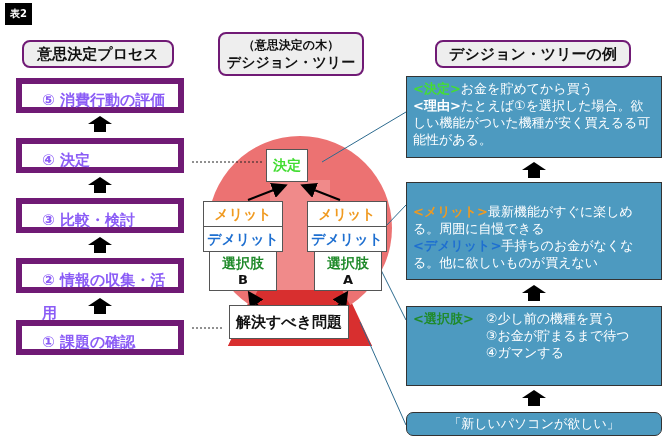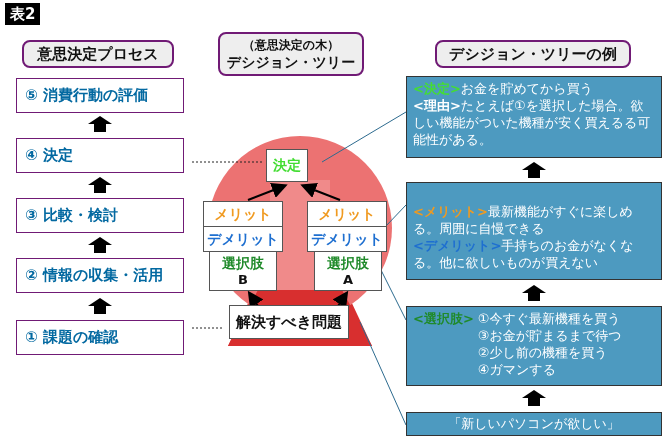--- a/index.html
+++ b/index.html
@@ -1,25 +1,25 @@
 <!DOCTYPE html>
 <html><head>
 <meta charset="utf-8">
 <style>
   html, body { margin: 0; padding: 0; }
   body { width: 670px; height: 440px; background: #ffffff; position: relative; overflow: hidden;
          font-family: "DejaVu Sans", "Liberation Sans", sans-serif; }
   .abs { position: absolute; }
-  .tag { left: 5px; top: 3px; background: #000; color: #fff; font-weight: bold; font-size: 15px;
+  .tag { left: 5px; top: 3px; background: #000; color: #fff; font-weight: bold; font-size: 10px;
          padding: 2px 5px; line-height: 18px; }
   .hdr { background: #eeeeee; border: 2px solid #701a75; border-radius: 8px; font-weight: bold;
          color: #111; text-align: center; box-sizing: border-box; }
-  .step { left: 16px; width: 168px; height: 35px; border: 1px solid #701a75; background: #fff;
+  .step { left: 16px; width: 168px; height: 35px; border: 6px solid #701a75; background: #fff;
           box-sizing: border-box; font-weight: bold; font-size: 15px; line-height: 33px;
-          padding-left: 8px; color: #0369a1; }
+          padding-left: 20px; color: #8b5cf6; }
   .arrow-wrap { width: 24px; height: 16px; }
   .arrow-wrap .head { width: 0; height: 0; border-left: 12px solid transparent; border-right: 12px solid transparent;
                       border-bottom: 8px solid #000; margin: 0 auto; }
   .arrow-wrap .shaft { width: 12px; height: 8px; background: #000; margin: 0 auto; }
   .tbox { background: #fff; border: 1px solid #555; box-sizing: border-box; text-align: center;
           font-weight: bold; }
   .merit { color: #f09a20; }
   .demerit { color: #1e6fd0; }
   .choice { color: #1f8a2a; }
   .decide { color: #44dd33; }
@@ -124,26 +124,25 @@
   <br>
   <b class="merit">&lt;メリット&gt;</b><span>最新機能がすぐに楽しめる。周囲に自慢できる</span><br>
   <b class="demerit">&lt;デメリット&gt;</b><span>手持ちのお金がなくなる。他に欲しいものが買えない</span>
 </div>
 <div class="abs arrow-wrap" style="left:522px; top:285px;">
     <div class="head"></div>
     <div class="shaft"></div>
   </div>
 
 <div class="abs panel" style="top:306px; height:80px; display:flex;">
-  <b class="choice" style="white-space:nowrap; margin-right:4px;">&lt;選択肢&gt;</b>
+  <b class="choice" style="white-space:nowrap; margin-right:12px;">&lt;選択肢&gt;</b>
   <div>
-    <div>①今すぐ最新機種を買う</div>
+    <div>②少し前の機種を買う</div>
     <div>③お金が貯まるまで待つ</div>
-    <div>②少し前の機種を買う</div>
     <div>④ガマンする</div>
   </div>
 </div>
 <div class="abs arrow-wrap" style="left:522px; top:390px;">
     <div class="head"></div>
     <div class="shaft"></div>
   </div>
 
-<div class="abs panel" style="top:412px; height:24px; text-align:center; line-height:16px;">「新しいパソコンが欲しい」</div>
+<div class="abs panel" style="top:412px; height:24px; text-align:center; line-height:16px;border-radius:7px;">「新しいパソコンが欲しい」</div>
 
 </body></html>

